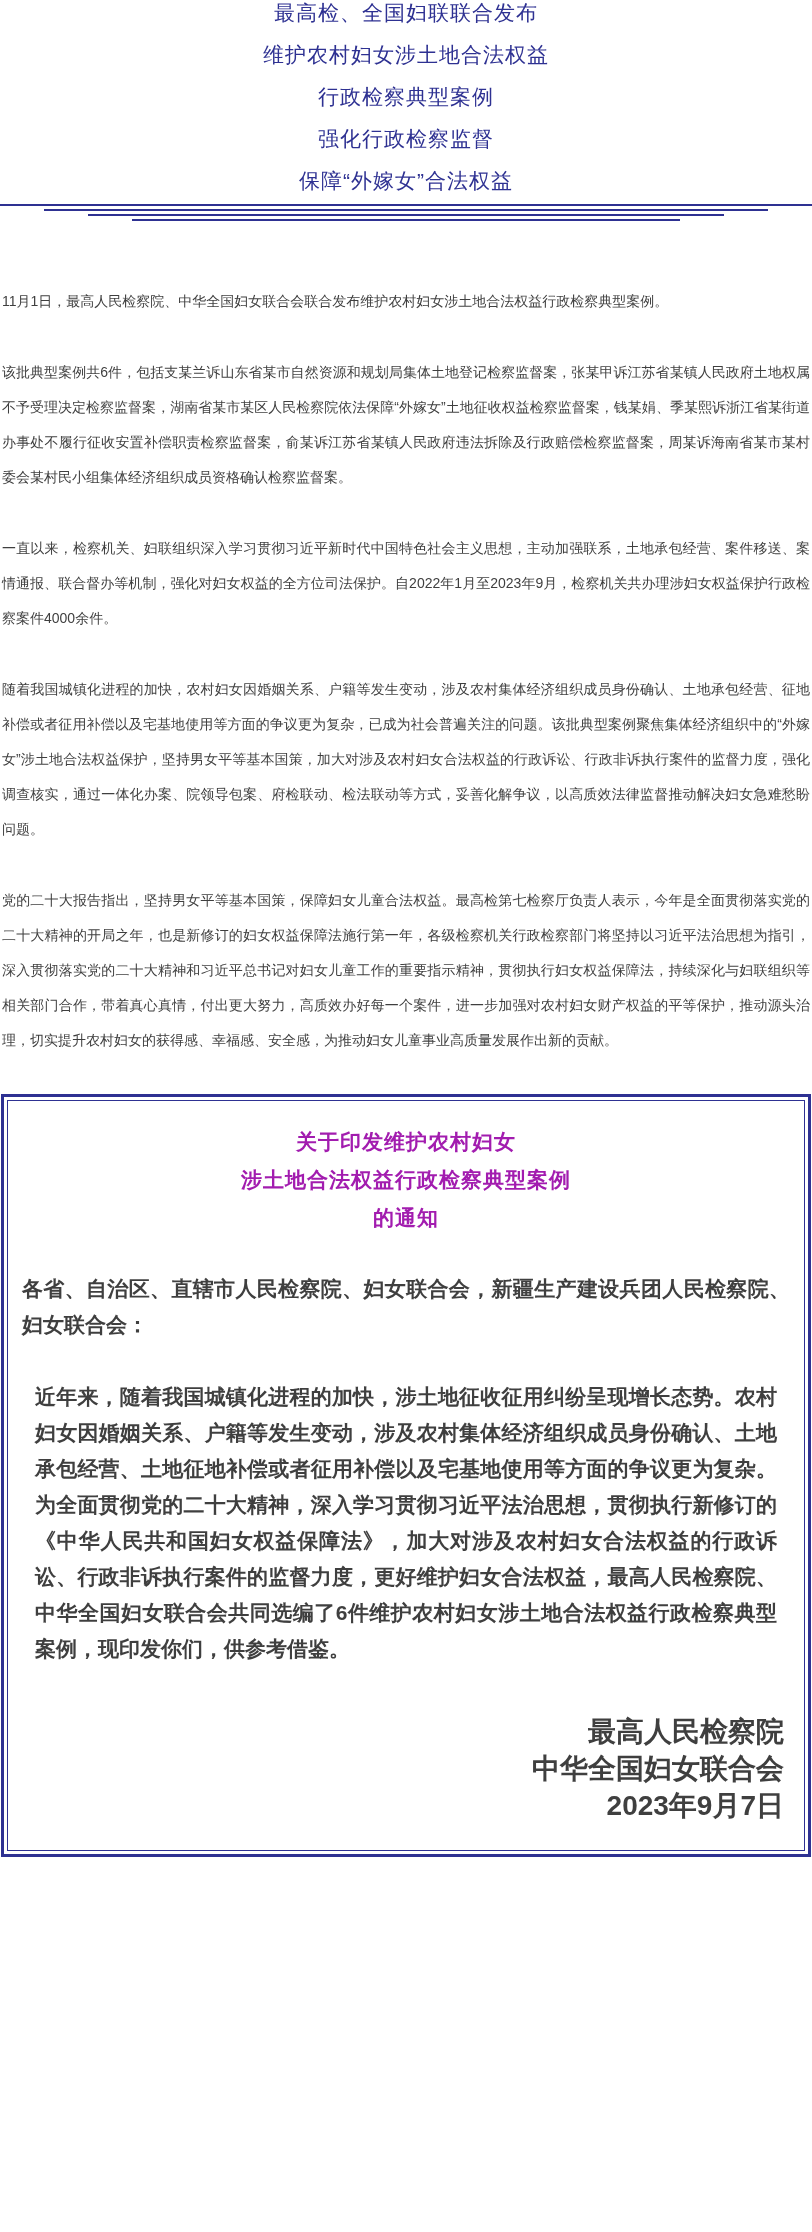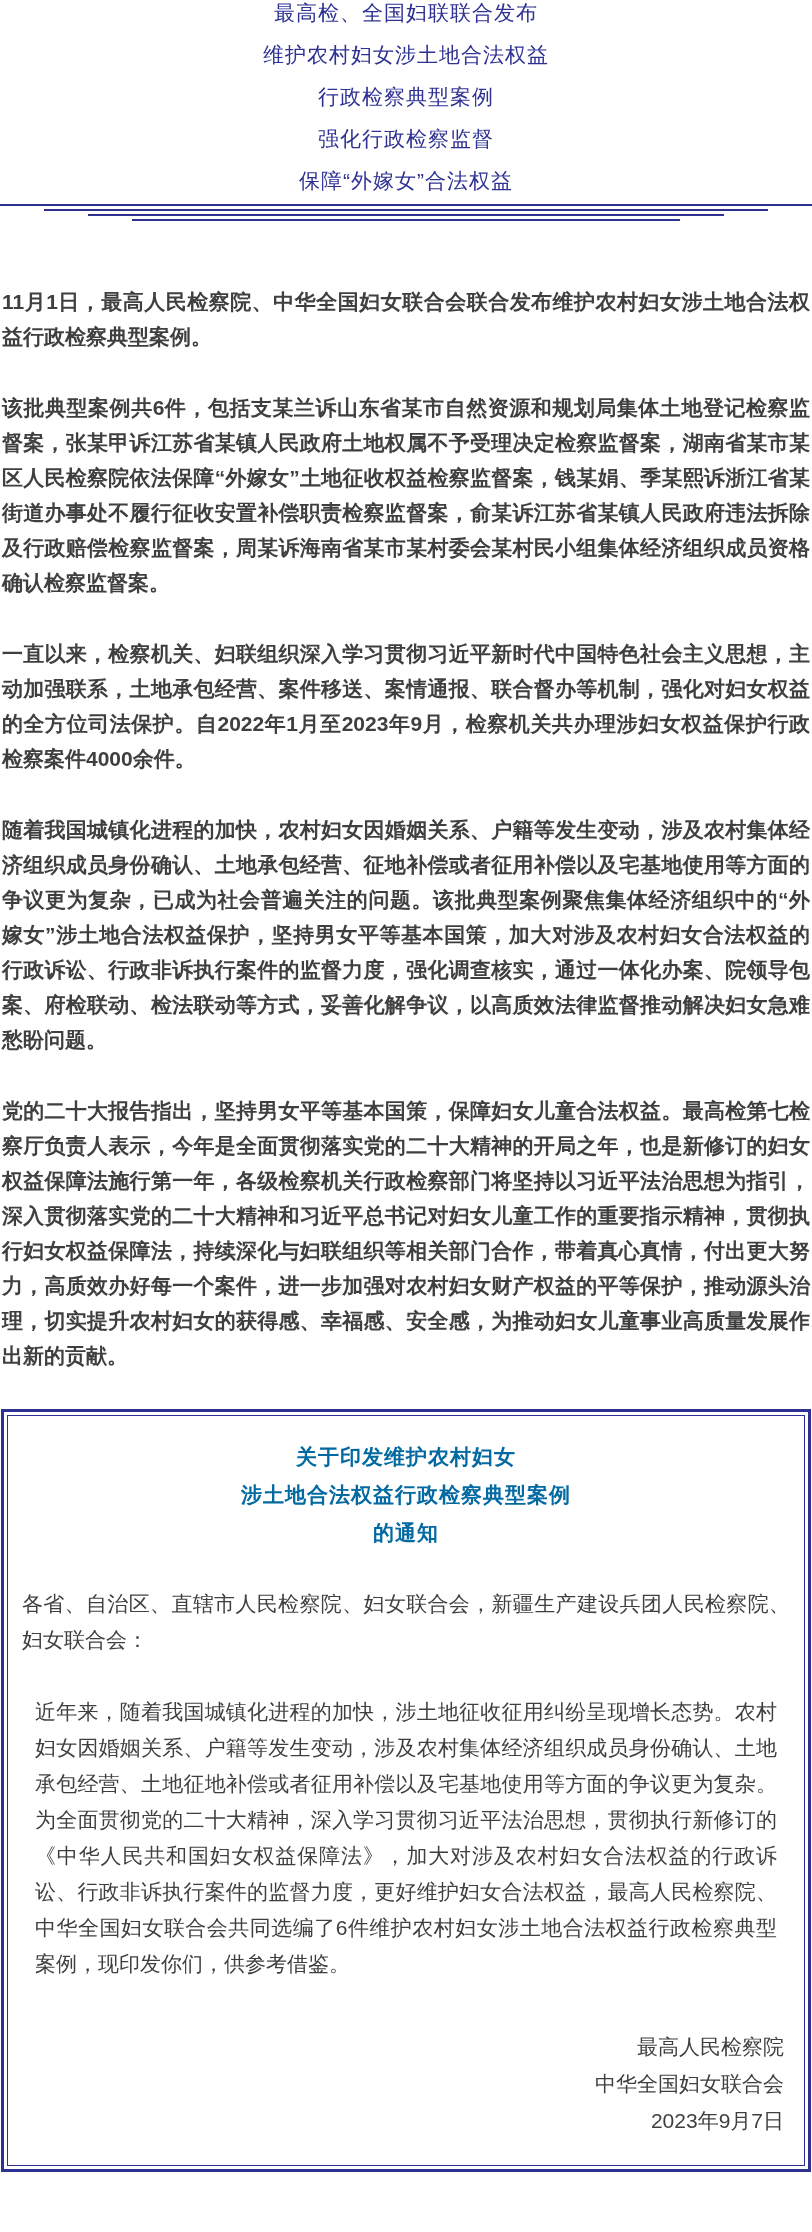--- a/index.html
+++ b/index.html
@@ -38,63 +38,63 @@
   }
   .divider .dl:nth-child(1) { width: 812px; }
   .divider .dl:nth-child(2) { width: 724px; }
   .divider .dl:nth-child(3) { width: 636px; }
   .divider .dl:nth-child(4) { width: 548px; margin-bottom: 0; }
 
   
   .article {
     margin: 63px 2px 0 2px;
     color: #3f3f3f;
-    font-size: 21px;
+    font-size: 14px;
     line-height: 35px;
     text-align: justify;
     text-justify: inter-ideograph;
-    font-weight: bold;
   }
   .article p { margin: 0 0 36px 0; }
 
   
   .notice-box {
     margin: 28px 1px 0 1px;
     border: 3px solid #2e3192;
     background: #ffffff;
   }
   .notice-inner {
     border: 1px solid #2e3192;
     margin: 3px;
     padding: 22px 14px 26px 14px;
   }
   .notice-title {
     text-align: center;
-    color: #0369a1;
+    color: #a21caf;
     font-size: 21px;
     font-weight: bold;
     line-height: 38px;
     letter-spacing: 1px;
     margin-bottom: 34px;
   }
   .notice-body {
     color: #3f3f3f;
     font-size: 21px;
     line-height: 36px;
     text-align: justify;
     text-justify: inter-ideograph;
+    font-weight: bold;
   }
   .notice-body .salutation { margin: 0 0 36px 0; }
   .notice-body .notice-text { margin: 13px; }
   .signature {
     margin-top: 46px;
     padding-right: 6px;
     text-align: right;
     color: #3f3f3f;
-    font-size: 21px;
+    font-size: 28px;
     line-height: 37px;
   }
 </style>
 </head>
 <body>
 
 <div class="page">
 
   <div class="header">
     <div class="t">最高检、全国妇联联合发布</div>

